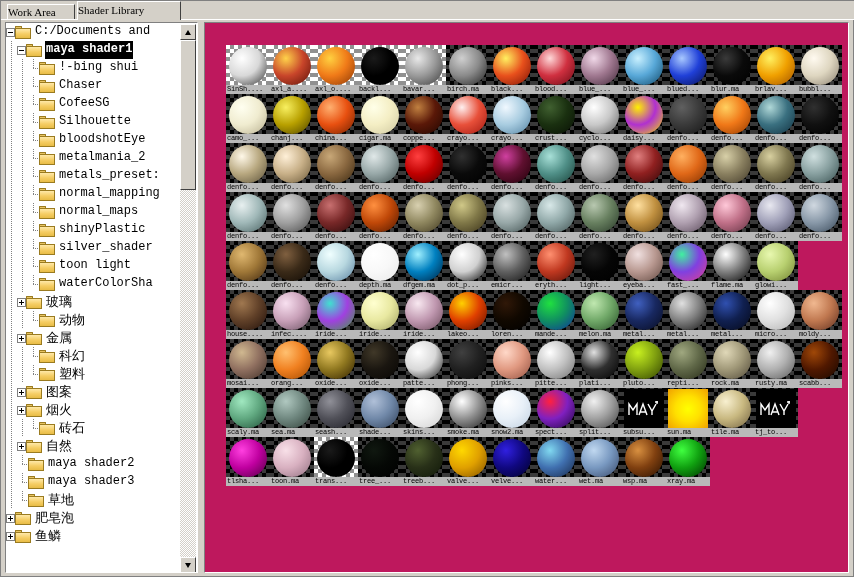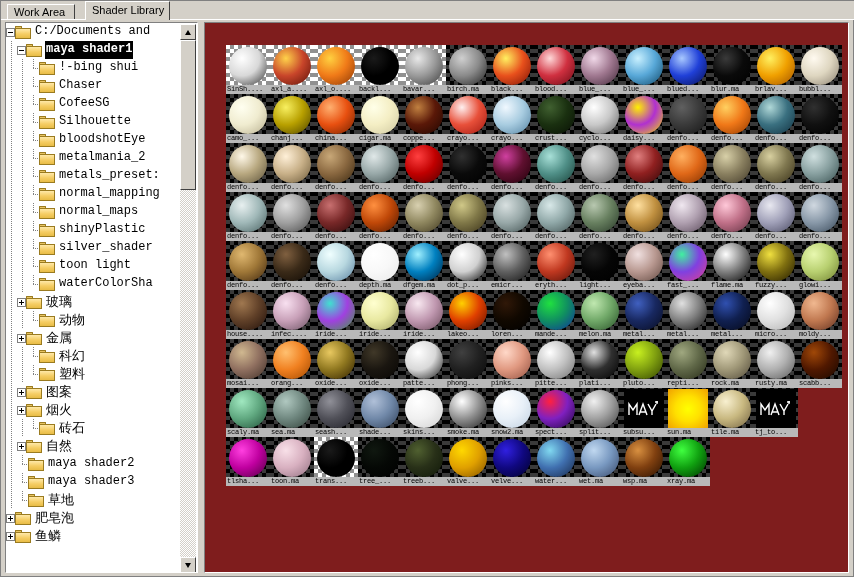--- a/index.html
+++ b/index.html
@@ -12,22 +12,22 @@
   }
   #app{position:relative;width:854px;height:577px;box-sizing:border-box;
        background:#d4d0c8;border:1px solid #808080;}
 
   
   .tabbar{position:absolute;left:0;top:0;width:854px;height:18px;background:#d4d0c8;}
   .tab{
     position:absolute;top:2px;height:16px;line-height:15px;
     background:#d4d0c8;border:1px solid #ffffff;
     border-right-color:#404040;border-bottom:none;
-    padding:0 6px;box-sizing:border-box;
-    font-family:Liberation Sans, sans-serif;font-size:11px;color:#000;
+    padding:0 0;box-sizing:border-box;
+    font-family:Liberation Serif, serif;font-size:11px;color:#000;
     white-space:nowrap;cursor:default;
   }
   .tab.inactive{top:3px;height:15px;}
   .tab.active{
     top:0px;height:19px;line-height:17px;background:#d4d0c8;
     border:1px solid #ffffff;border-right-color:#404040;border-bottom:none;
     z-index:5;font-weight:normal;
   }
   .tabline{position:absolute;left:0;top:18px;width:854px;height:1px;background:#ffffff;}
 
@@ -85,21 +85,21 @@
   .vs-btn.down .ar{border-top:5px solid #000;}
   .vs-track{position:absolute;left:0;top:16px;right:0;bottom:16px;
     background:repeating-conic-gradient(#d4d0c8 0% 25%, #ffffff 0% 50%) 0 0/2px 2px;}
   .vs-thumb{position:absolute;left:0;top:0px;width:16px;height:150px;background:#d4d0c8;
     border:1px solid #ffffff;border-right-color:#404040;border-bottom-color:#404040;
     box-sizing:border-box;cursor:pointer;}
 
   
   .contentpanel{
     position:absolute;left:203px;top:21px;width:645px;height:551px;
-    background:#7f1d1d;box-sizing:border-box;
+    background:#be185d;box-sizing:border-box;
     border:1px solid #808080;border-right-color:#ffffff;border-bottom-color:#ffffff;
     overflow:hidden;
     padding-left:32px;
   }
   .grid{position:absolute;left:21px;top:22px;width:616px;}
   .grow{display:flex;height:49px;}
   .cell{position:relative;width:44px;height:49px;overflow:hidden;background:#000;}
   .cbg{position:absolute;left:0;top:0;width:100%;height:100%;
     background-image:
       linear-gradient(45deg,#909090 25%,transparent 25%,transparent 75%,#909090 75%),
@@ -121,21 +121,21 @@
   .mayalogo{position:absolute;left:2px;top:1px;width:40px;height:40px;background:#000;}
   .mayalogo svg{position:absolute;left:3px;top:10px;}
 </style>
 </head>
 <body>
 
 <div id="app">
 
   <div class="tabbar">
     <div class="tab inactive" style="left:6px;width:68px;">Work Area</div>
-    <div class="tab active" style="left:84px;width:85px;">Shader Library</div>
+    <div class="tab active" style="left:76px;width:104px;">Shader Library</div>
   </div>
   <div class="tabline"></div>
 
   <div class="treepanel">
     <div class="treeinner" id="tree-rows">
         <div class="trow"><span class="plusbox"></span><span class="folder"><span class="tab2"></span><span class="body2"></span></span><span class="tlabel">C:/Documents and</span></div>
         <div class="trow"><span class="dotline"></span><span class="plusbox"></span><span class="folder"><span class="tab2"></span><span class="body2"></span></span><span class="tlabel sel">maya shader1</span></div>
         <div class="trow"><span class="dotline"></span><span class="dotline"></span><span class="dotstub"></span><span class="folder"><span class="tab2"></span><span class="body2"></span></span><span class="tlabel">!-bing shui</span></div>
         <div class="trow"><span class="dotline"></span><span class="dotline"></span><span class="dotstub"></span><span class="folder"><span class="tab2"></span><span class="body2"></span></span><span class="tlabel">Chaser</span></div>
         <div class="trow"><span class="dotline"></span><span class="dotline"></span><span class="dotstub"></span><span class="folder"><span class="tab2"></span><span class="body2"></span></span><span class="tlabel">CofeeSG</span></div>
@@ -524,25 +524,20 @@
             <div class="sphere" style="background:radial-gradient(circle at 34% 30%,#40f0a0 0%,#8040e0 48%,#e04090 100%);"></div>
             <div class="clabel">fast_...</div>
           </div>
           <div class="cell">
             <div class="cbg dark"></div>
             <div class="sphere" style="background:radial-gradient(circle at 34% 30%,#ffffff 0%,#808080 48%,#000000 100%);"></div>
             <div class="clabel">flame.ma</div>
           </div>
           <div class="cell">
             <div class="cbg dark"></div>
-            <div class="sphere" style="background:radial-gradient(circle at 34% 30%,#f0e040 0%,#807010 48%,#201800 100%);"></div>
-            <div class="clabel">fuzzy...</div>
-          </div>
-          <div class="cell">
-            <div class="cbg dark"></div>
             <div class="sphere" style="background:radial-gradient(circle at 34% 30%,#e8f8b0 0%,#b8d070 48%,#708030 100%);"></div>
             <div class="clabel">glowi...</div>
           </div>
         </div>
         <div class="grow">
           <div class="cell">
             <div class="cbg dark"></div>
             <div class="sphere" style="background:radial-gradient(circle at 34% 30%,#a07850 0%,#604028 48%,#20100a 100%);"></div>
             <div class="clabel">house....</div>
           </div>

